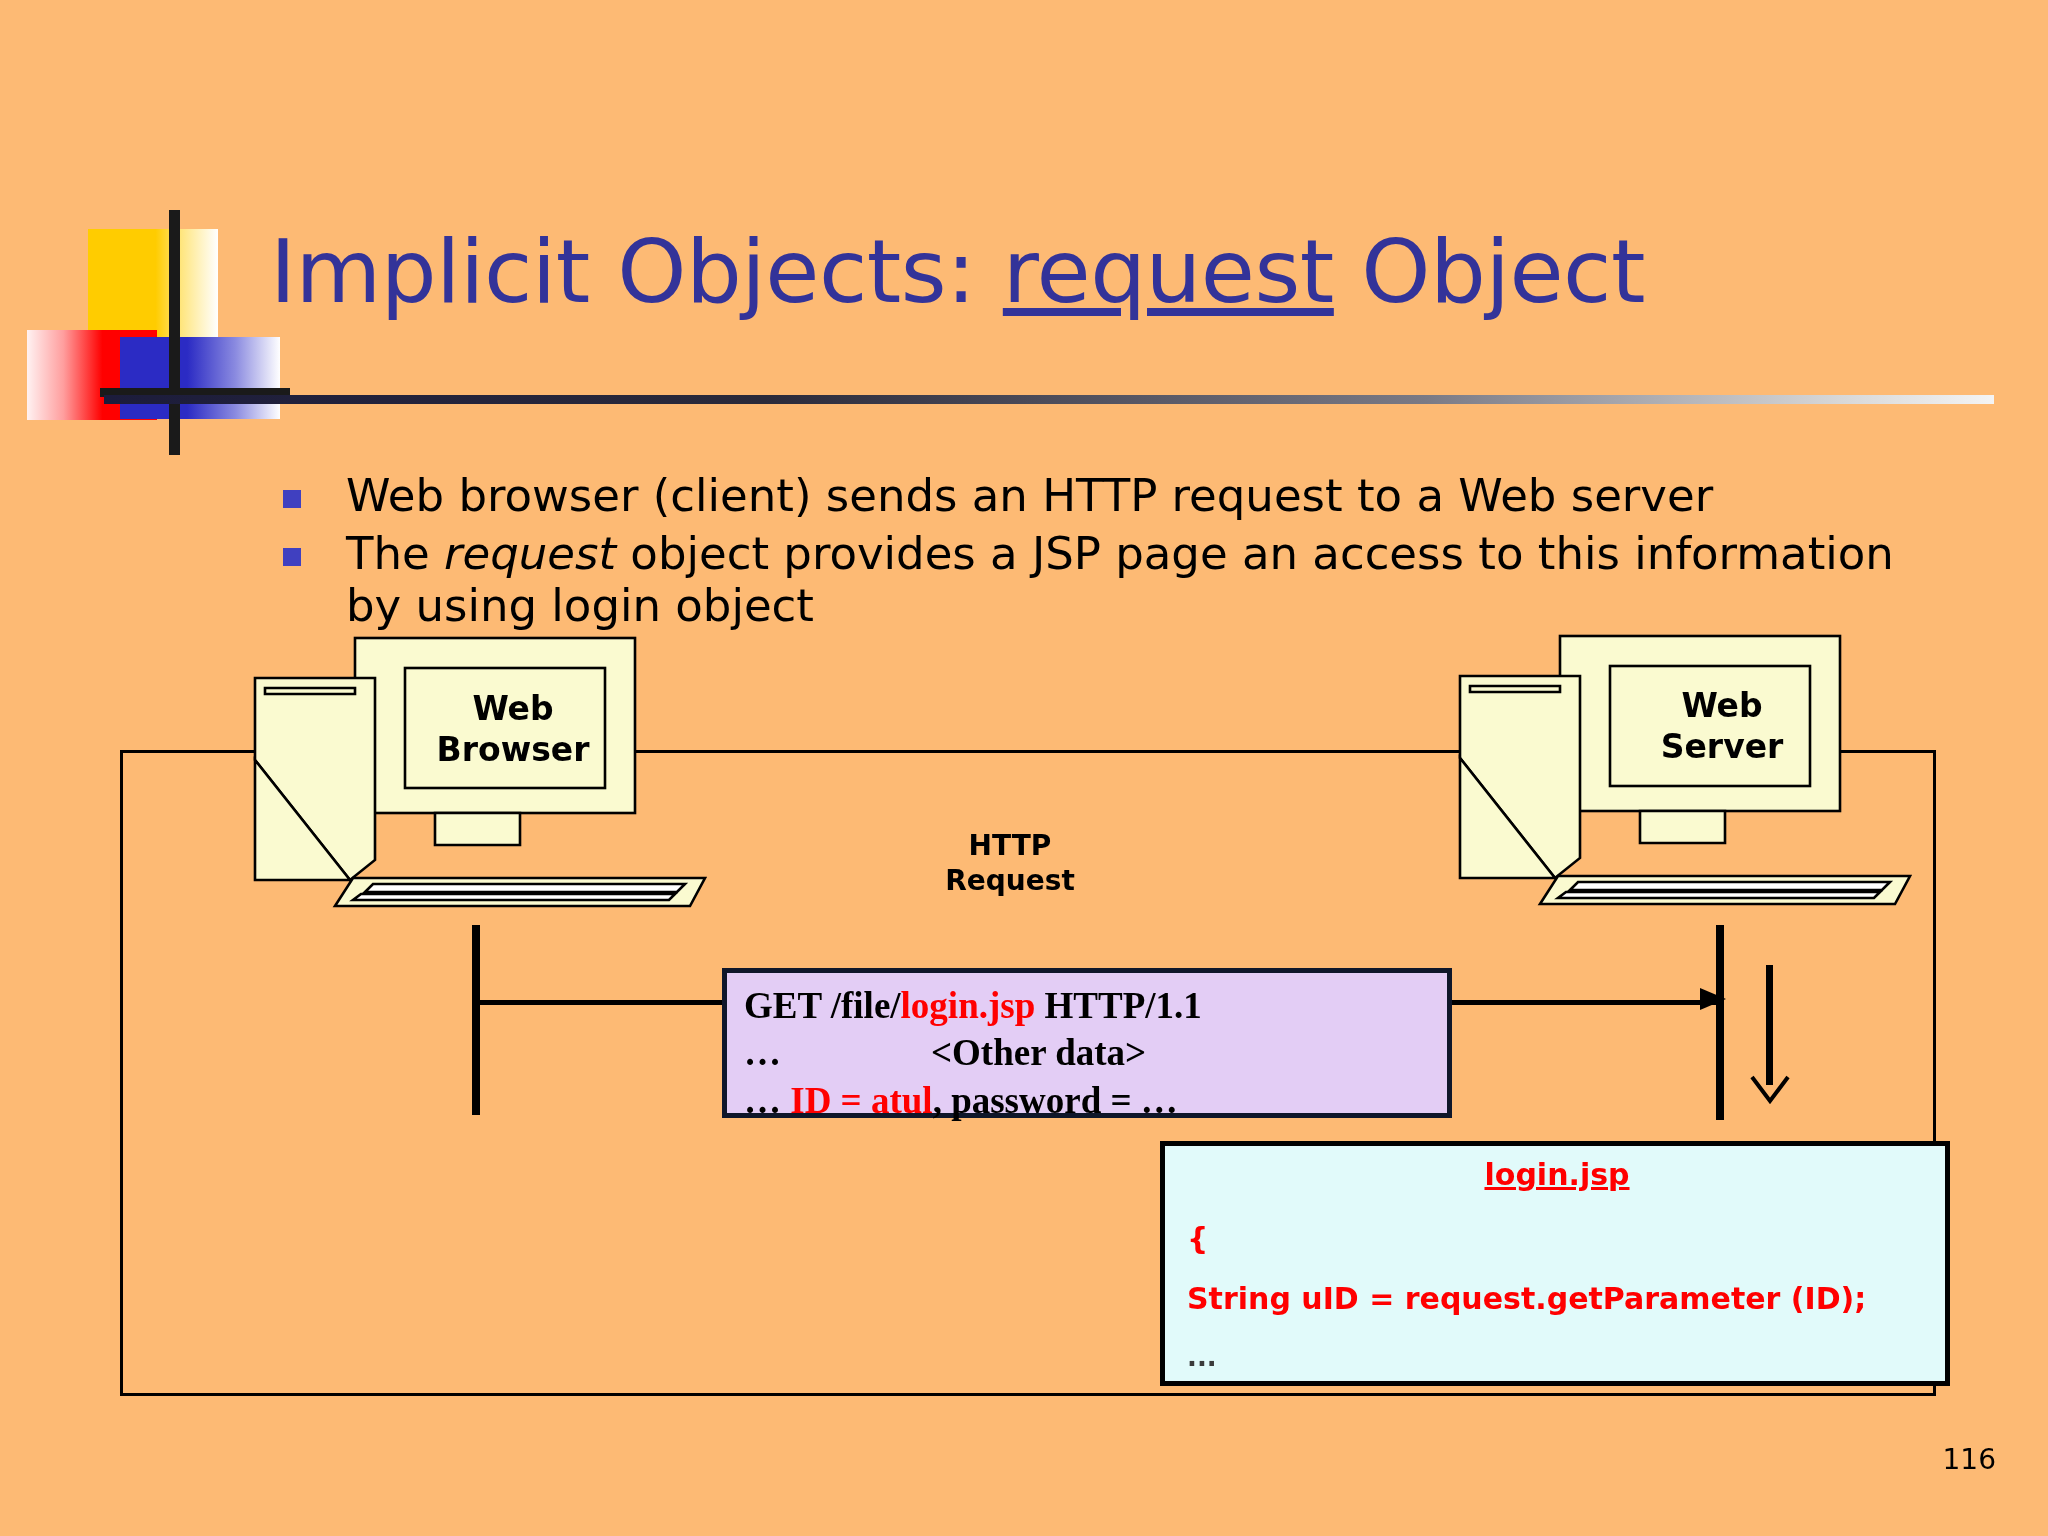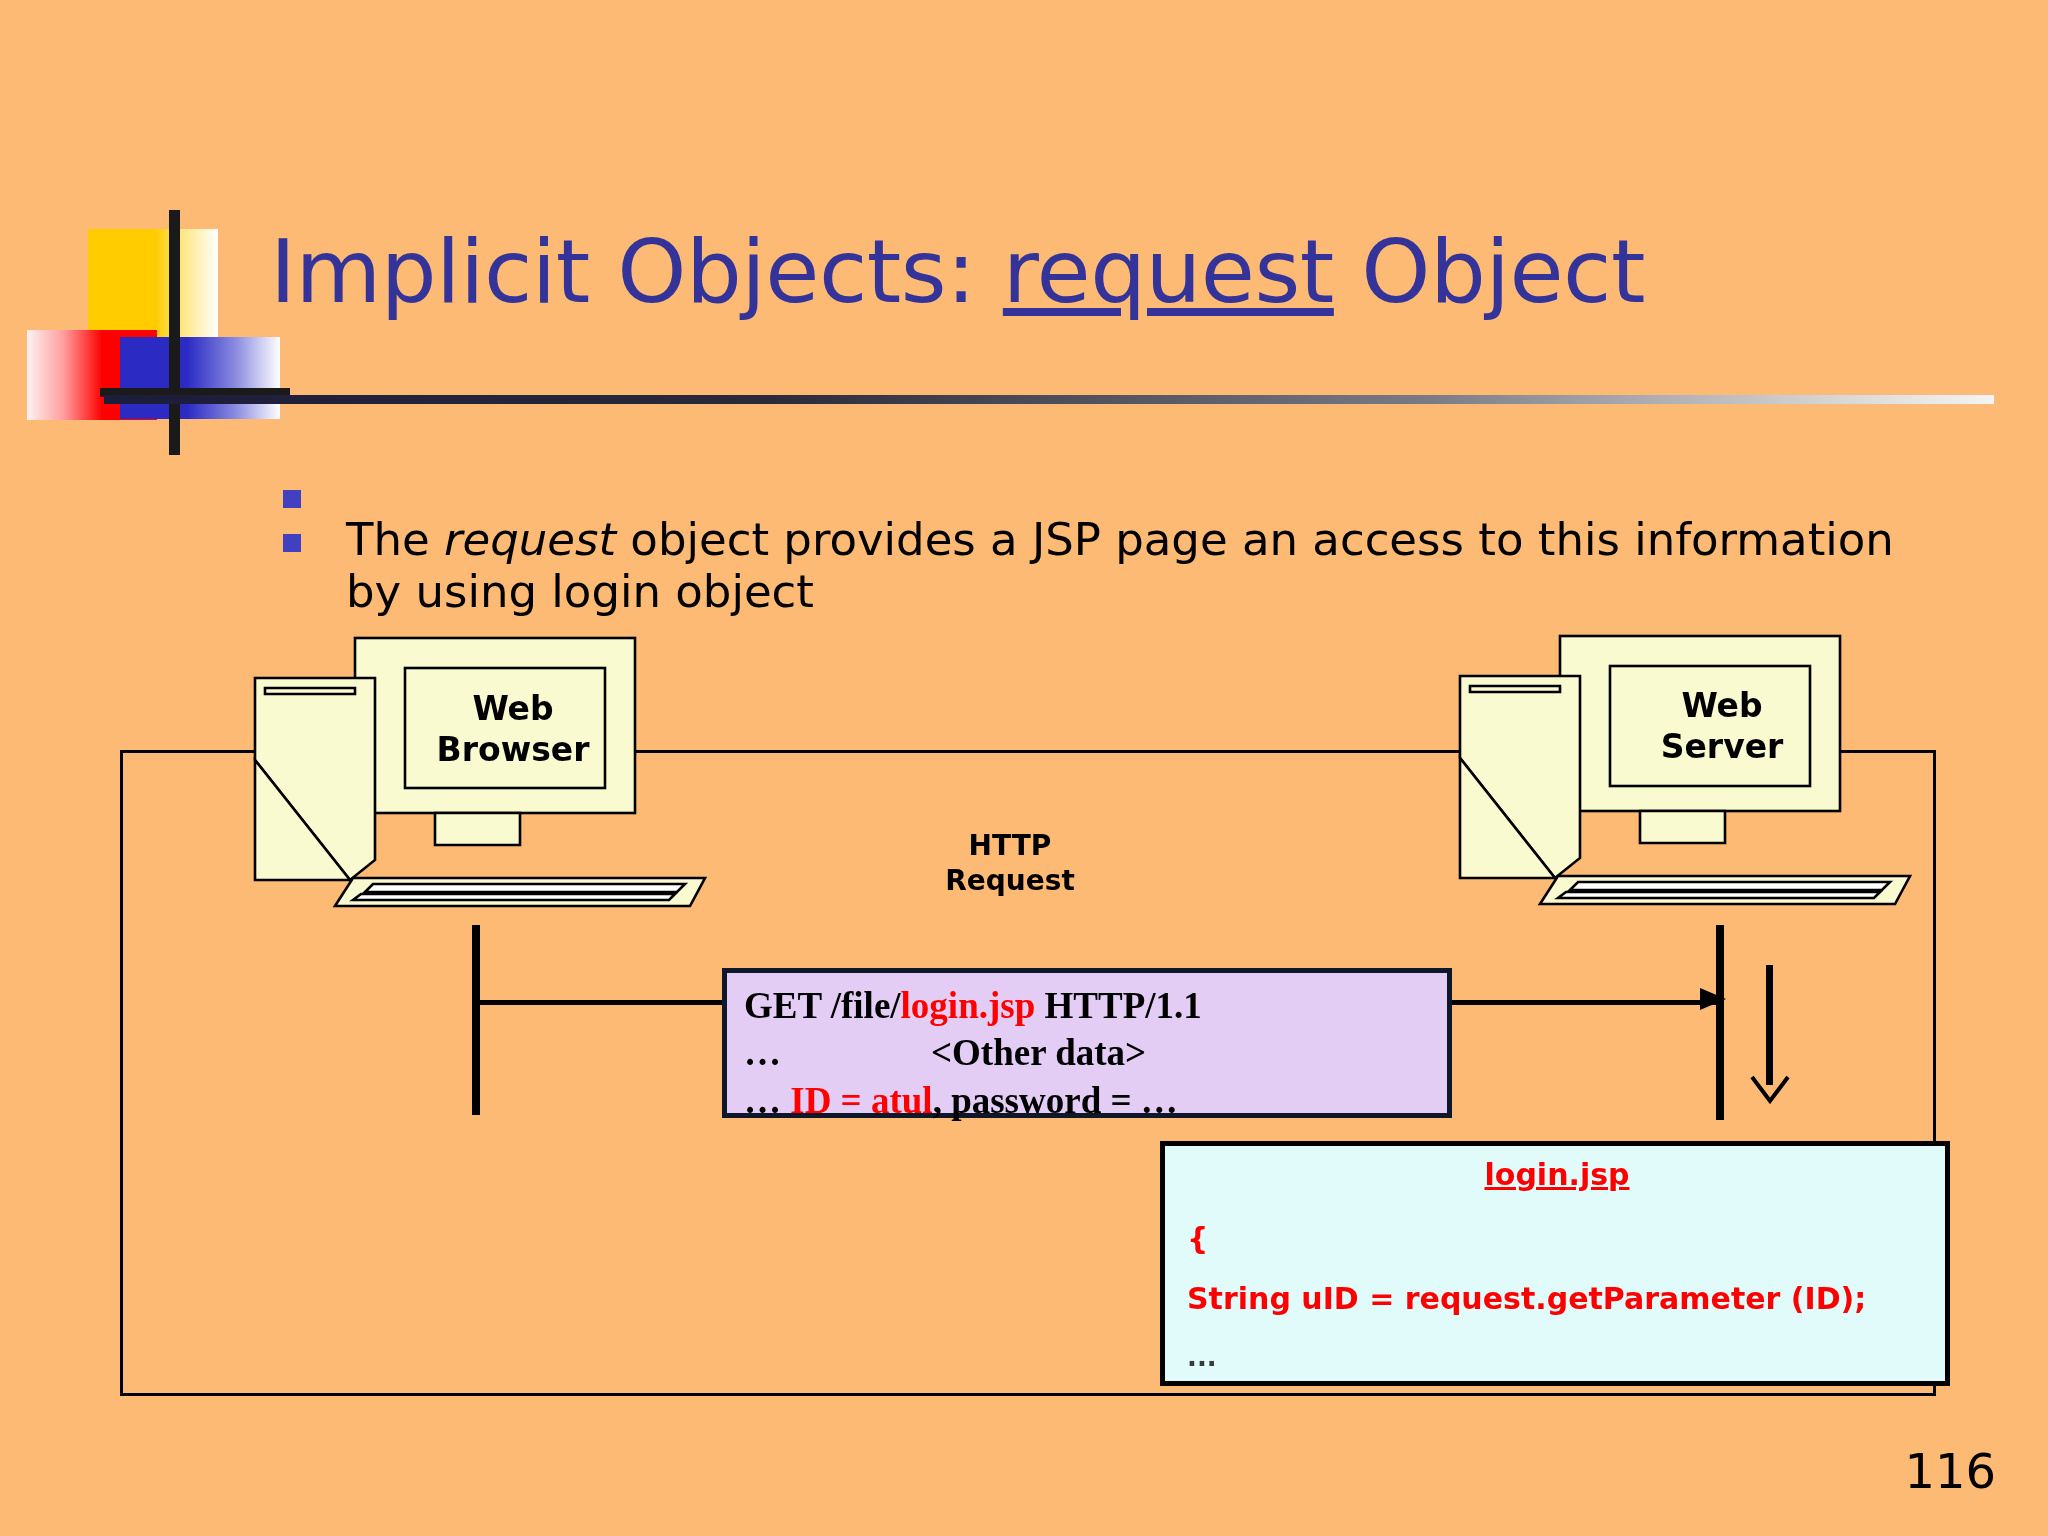--- a/index.html
+++ b/index.html
@@ -175,21 +175,21 @@
     position: absolute;
     left: 0; top: 1443px; width: 2048px;
     text-align: center;
     font-size: 42px;
     color: #000;
     font-family: "DejaVu Sans", sans-serif;
   }
   .page-number {
     position: absolute;
     right: 52px; top: 1443px;
-    font-size: 48px;
+    font-size: 28px;
     color: #000;
     font-family: "DejaVu Sans", sans-serif;
   }
 </style>
 </head>
 <body>
 
 <div id="slide">
 
   <div class="deco deco-yellow"></div>
@@ -197,20 +197,21 @@
   <div class="deco deco-blue"></div>
   <div class="deco deco-vline"></div>
   <div class="deco deco-hline"></div>
   <div class="title-rule"></div>
 
   <div class="slide-title"><span>Implicit Objects: </span><span class="u">request</span><span> Object</span></div>
 
   <div class="bullets">
     <div class="bullet-row">
       <span class="bullet-mark"></span>
+      <span class="bullet-text">Web browser (client) sends an HTTP request to a Web server</span>
     </div>
     <div class="bullet-row">
       <span class="bullet-mark"></span>
       <span class="bullet-text"><span>The </span><i>request</i><span> object provides a JSP page an access to this information by using login object</span></span>
     </div>
   </div>
 
   <div class="diagram-frame"></div>
 
   <div class="line" style="left:472px; top:925px; width:8px; height:190px;"></div>

